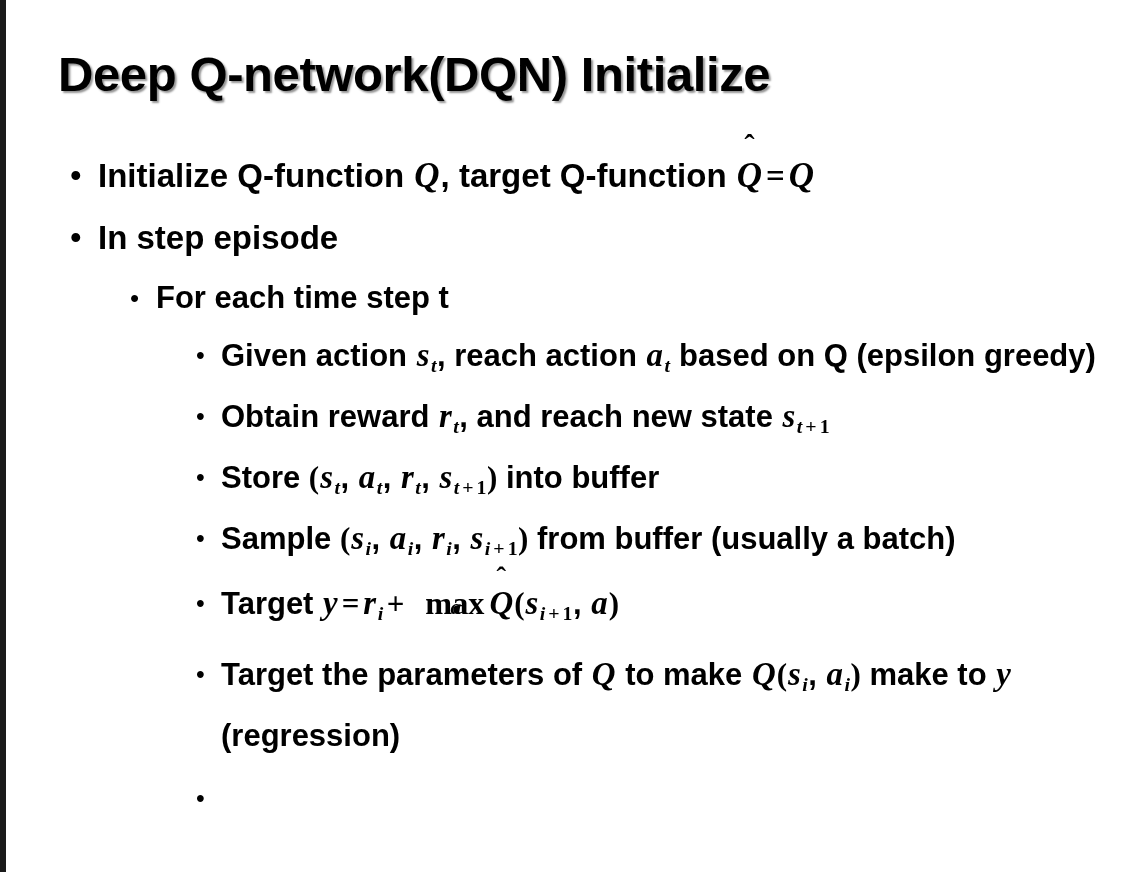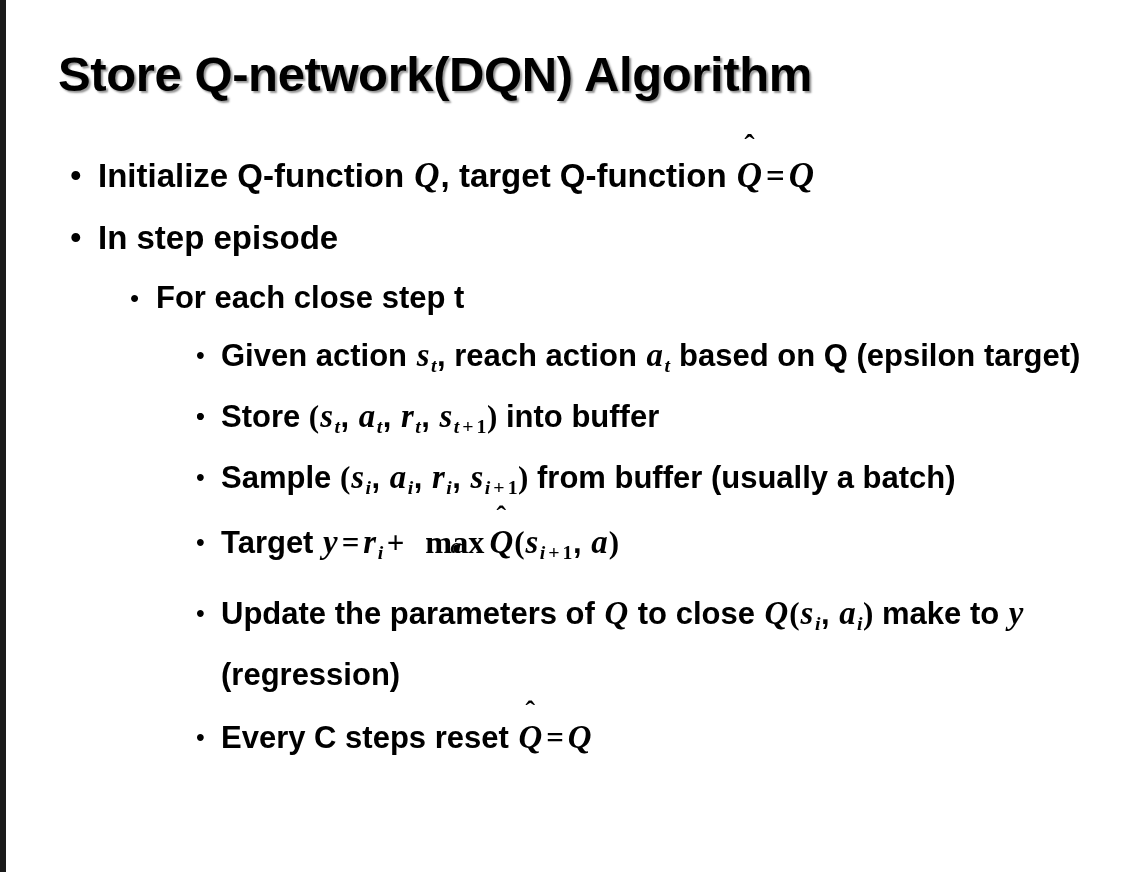--- a/index.html
+++ b/index.html
@@ -173,67 +173,67 @@
     line-height: 1;
   }
 </style>
 </head>
 <body>
 
 <div class="slide">
 
   <div class="edge-stripe"></div>
 
-  <div class="slide-title">Store Q-network(DQN) Algorithm</div>
+  <div class="slide-title">Deep Q-network(DQN) Initialize</div>
 
   <div class="body">
 
     <div class="bullet lvl1">
       <span class="dot">•</span>
       <span class="txt"><span>Initialize Q-function </span><span class="m">Q</span><span>, target Q-function </span><span class="qhat"><span class="hat">̂</span><span>Q</span></span><span class="op">=</span><span class="m">Q</span></span>
     </div>
 
     <div class="bullet lvl1 gap-a">
       <span class="dot">•</span>
       <span class="txt">In step episode</span>
     </div>
 
     <div class="bullet lvl2 gap-a">
       <span class="dot">•</span>
-      <span class="txt">For each close step t</span>
+      <span class="txt">For each time step t</span>
     </div>
 
     <div class="bullet lvl3 gap-b">
       <span class="dot">•</span>
-      <span class="txt"><span>Given action </span><span class="m">s</span><span class="sub">t</span><span>, reach action </span><span class="m">a</span><span class="sub">t</span><span> based on Q (epsilon target)</span></span>
+      <span class="txt"><span>Given action </span><span class="m">s</span><span class="sub">t</span><span>, reach action </span><span class="m">a</span><span class="sub">t</span><span> based on Q (epsilon greedy)</span></span>
     </div>
 
     <div class="bullet lvl3">
       <span class="dot">•</span>
+      <span class="txt"><span>Obtain reward </span><span class="m">r</span><span class="sub">t</span><span>, and reach new state </span><span class="m">s</span><span class="sub"><span>t</span><span class="op">+</span><span class="num">1</span></span></span>
     </div>
 
     <div class="bullet lvl3">
       <span class="dot">•</span>
       <span class="txt"><span>Store </span><span class="paren">(</span><span class="m">s</span><span class="sub">t</span><span>, </span><span class="m">a</span><span class="sub">t</span><span>, </span><span class="m">r</span><span class="sub">t</span><span>, </span><span class="m">s</span><span class="sub"><span>t</span><span class="op">+</span><span class="num">1</span></span><span class="paren">)</span><span> into buffer</span></span>
     </div>
 
     <div class="bullet lvl3">
       <span class="dot">•</span>
       <span class="txt"><span>Sample </span><span class="paren">(</span><span class="m">s</span><span class="sub">i</span><span>, </span><span class="m">a</span><span class="sub">i</span><span>, </span><span class="m">r</span><span class="sub">i</span><span>, </span><span class="m">s</span><span class="sub"><span>i</span><span class="op">+</span><span class="num">1</span></span><span class="paren">)</span><span> from buffer (usually a batch)</span></span>
     </div>
 
     <div class="bullet lvl3 gap-target">
       <span class="dot">•</span>
       <span class="txt"><span>Target </span><span class="m">y</span><span class="op">=</span><span class="m">r</span><span class="sub">i</span><span class="op">+</span><span class="maxop"><span>max</span><span class="under">a</span></span><span class="qhat"><span class="hat">̂</span><span>Q</span></span><span class="paren">(</span><span class="m">s</span><span class="sub"><span>i</span><span class="op">+</span><span class="num">1</span></span><span>, </span><span class="m">a</span><span class="paren">)</span></span>
     </div>
 
     <div class="bullet lvl3 gap-update">
       <span class="dot">•</span>
-      <span class="txt"><span>Update the parameters of </span><span class="m">Q</span><span> to close </span><span class="m">Q</span><span class="paren">(</span><span class="m">s</span><span class="sub">i</span><span>, </span><span class="m">a</span><span class="sub">i</span><span class="paren">)</span><span> make to </span><span class="m">y</span><span> (regression)</span></span>
+      <span class="txt"><span>Target the parameters of </span><span class="m">Q</span><span> to make </span><span class="m">Q</span><span class="paren">(</span><span class="m">s</span><span class="sub">i</span><span>, </span><span class="m">a</span><span class="sub">i</span><span class="paren">)</span><span> make to </span><span class="m">y</span><span> (regression)</span></span>
     </div>
 
     <div class="bullet lvl3 gap-every">
       <span class="dot">•</span>
-      <span class="txt"><span>Every C steps reset </span><span class="qhat"><span class="hat">̂</span><span>Q</span></span><span class="op">=</span><span class="m">Q</span></span>
     </div>
 
   </div>
 </div>
 
 </body></html>

